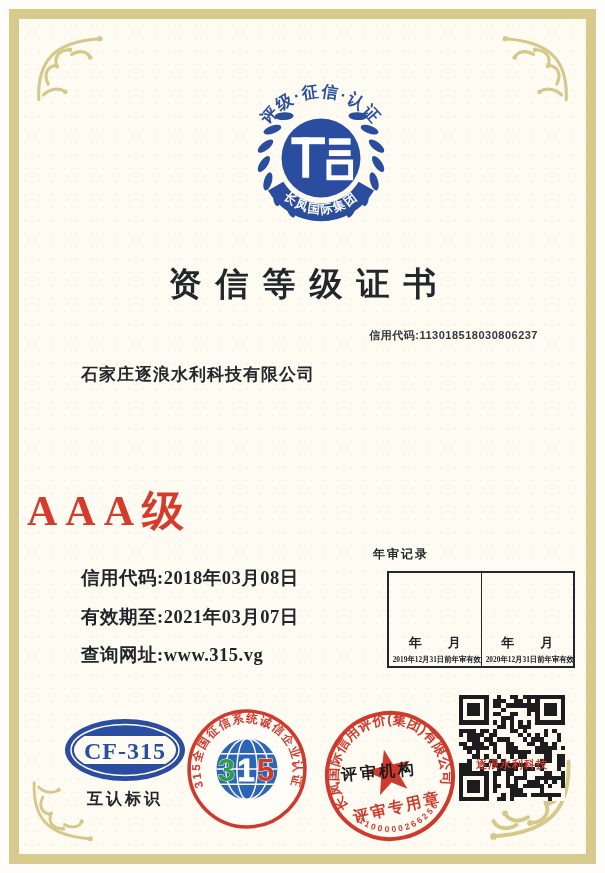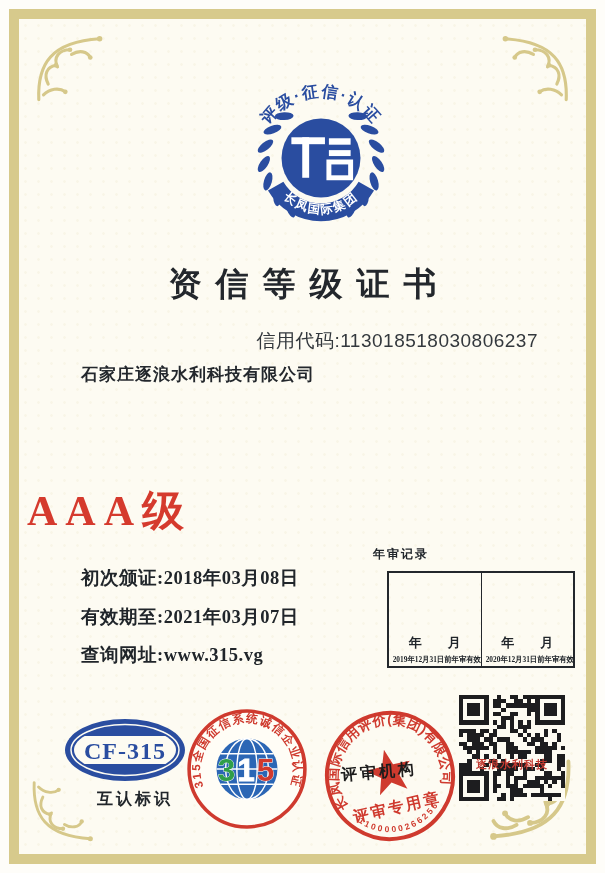--- a/index.html
+++ b/index.html
@@ -11,42 +11,42 @@
          background-size:13px 13px;}
   
   .flourish{position:absolute;color:#d6c88a;}
   
   .emblem{position:absolute;left:220px;top:62px;width:164px;height:158px;}
   
   .title{position:absolute;left:0;right:0;top:243px;text-align:center;
          font-family:"Liberation Sans","DejaVu Sans",sans-serif;font-weight:bold;
          font-size:33px;letter-spacing:14px;color:#23272c;text-indent:14px;}
   .credit{position:absolute;right:48px;top:309px;font-family:"Liberation Sans","DejaVu Sans",sans-serif;
-          font-weight:normal;font-size:19px;color:#33383d;letter-spacing:0.5px;}
+          font-weight:bold;font-size:11px;color:#33383d;letter-spacing:0.5px;}
   .company{position:absolute;left:62px;top:344px;font-family:Liberation Mono, monospace;
            font-weight:bold;font-size:17px;color:#23272c;letter-spacing:1px;}
   .body-text{position:absolute;left:58px;right:46px;top:381px;margin:0;
              font-size:19.5px;font-weight:bold;color:#20252a;line-height:37px;
              text-align:justify;text-indent:2em;letter-spacing:1px;}
   .grade{position:absolute;left:0;right:0;top:464px;
          font-size:42px;font-weight:bold;color:#d53a2d;letter-spacing:8px;text-indent:8px;}
   .fields{position:absolute;left:62px;top:540px;font-size:18.5px;font-weight:bold;
           color:#20252a;line-height:38.5px;letter-spacing:0.5px;}
   .ar-label{position:absolute;left:354px;top:527px;font-size:12px;font-weight:bold;color:#20252a;letter-spacing:2px;}
   .ar-box{position:absolute;left:368px;top:552px;width:188px;height:97px;
           border:2px solid #23272c;display:flex;box-sizing:border-box;}
   .ar-cell{flex:1;position:relative;}
   .ar-cell:first-child{border-right:1.5px solid #23272c;}
   .ar-ym{position:absolute;left:0;right:0;bottom:14px;text-align:center;
          font-size:13px;font-weight:bold;color:#20252a;white-space:pre;}
   .ar-note{position:absolute;left:0;right:0;bottom:1px;text-align:center;
            font-size:8px;font-weight:bold;color:#20252a;white-space:nowrap;transform:scaleX(0.92);}
   
   .cf-oval{position:absolute;left:42px;top:698px;width:128px;height:66px;}
-  .cf-label{position:absolute;left:52px;width:128px;top:770px;text-align:center;
+  .cf-label{position:absolute;left:42px;width:128px;top:770px;text-align:center;
             font-size:16px;font-weight:bold;color:#20252a;letter-spacing:3px;}
   .globe{position:absolute;left:164px;top:686px;width:128px;height:128px;}
   .seal{position:absolute;left:296px;top:682px;width:150px;height:150px;transform:rotate(-13deg);}
   .org-label{position:absolute;left:322px;top:743px;font-size:16px;font-weight:bold;
              color:#1c1c1c;letter-spacing:3px;transform:rotate(-5deg);
              font-family:"Liberation Sans","DejaVu Sans",sans-serif;}
   .qr{position:absolute;left:440px;top:676px;width:106px;height:106px;background:#fdfbf2;}
   .qr svg{width:100%;height:100%;display:block;}
   .qr-overlay{position:absolute;left:440px;width:106px;top:738px;text-align:center;
               font-size:11px;font-weight:bold;color:#c23a31;letter-spacing:1px;}
@@ -167,21 +167,21 @@
         <textPath href="#arcBan" startOffset="50%" text-anchor="middle">长凤国际集团</textPath>
       </text>
     </svg>
 
     <div class="title">资信等级证书</div>
     <div class="credit">信用代码:113018518030806237</div>
     <div class="company">石家庄逐浪水利科技有限公司</div>
     <div class="grade">AAA级</div>
 
     <div class="fields">
-      <div>初次颁证:2018年03月08日</div>
+      <div>信用代码:2018年03月08日</div>
       <div>有效期至:2021年03月07日</div>
       <div>查询网址:www.315.vg</div>
     </div>
 
     <div class="ar-label">年审记录</div>
     <div class="ar-box">
       <div class="ar-cell">
         <div class="ar-ym">年　　月</div>
         <div class="ar-note">2019年12月31日前年审有效</div>
       </div>

